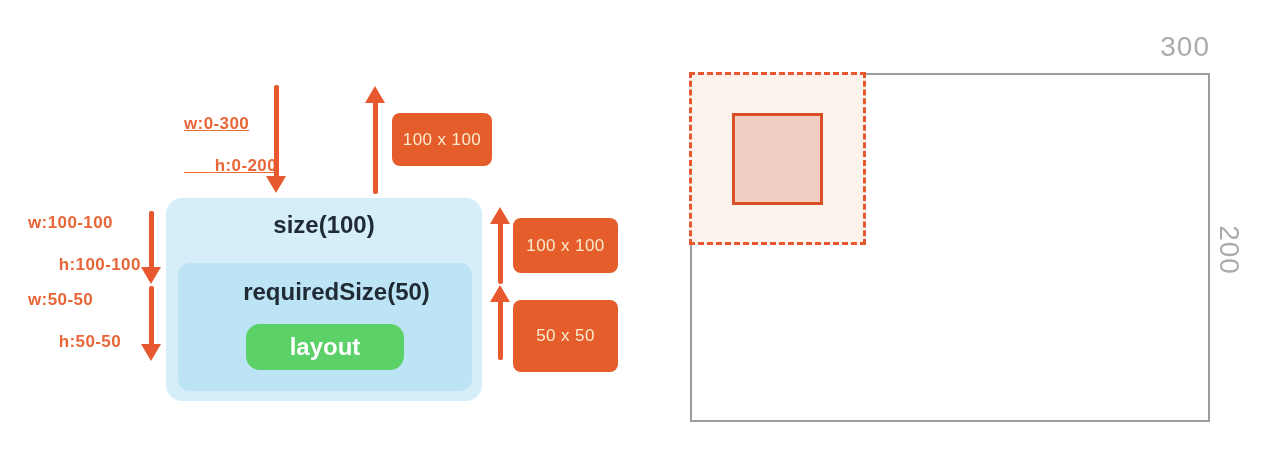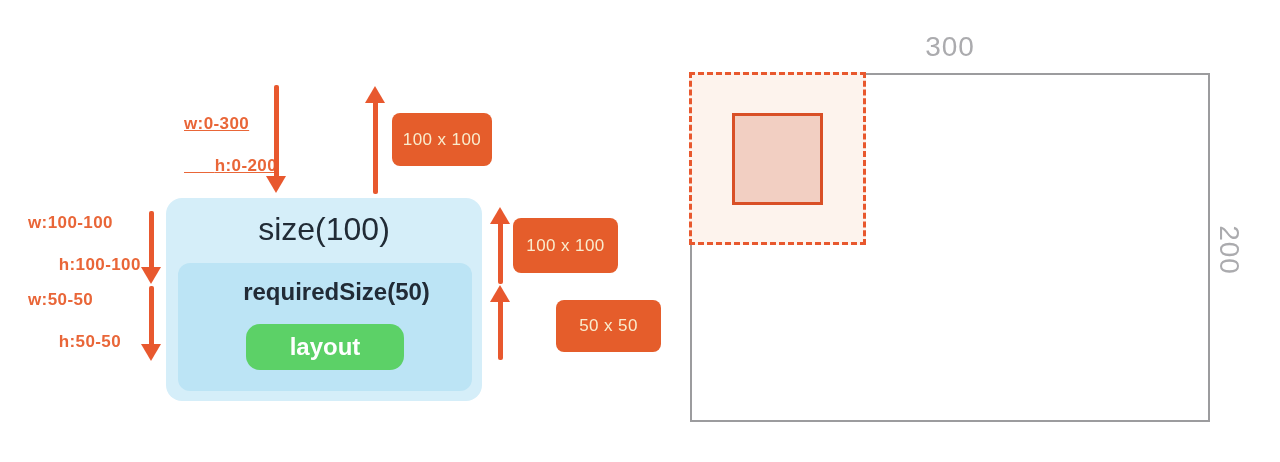--- a/index.html
+++ b/index.html
@@ -46,21 +46,21 @@
     border-radius:8px;display:flex;align-items:center;justify-content:center;
     font-size:17px;font-weight:normal;letter-spacing:.4px;
   }
 
   
   #outer-box{
     position:absolute;left:166px;top:198px;width:316px;height:203px;
     background:var(--outer-box-bg);border-radius:16px;
   }
   #size-label{
-    margin-top:13px;text-align:center;font-size:32px;font-weight:normal;color:var(--dark-text);
+    margin-top:13px;text-align:center;font-size:24px;font-weight:bold;color:var(--dark-text);
   }
   #inner-box{
     position:absolute;left:12px;top:65px;width:294px;height:128px;
     background:var(--inner-box-bg);border-radius:12px;
   }
   #required-size-label{
     margin-top:15px;text-align:center;font-size:24px;font-weight:bold;color:var(--dark-text);padding-left:23px;
   }
   #layout-box{
     position:absolute;left:50%;transform:translateX(-50%);top:61px;width:158px;height:46px;
@@ -68,21 +68,21 @@
     display:flex;align-items:center;justify-content:center;
     color:var(--white);font-size:24px;font-weight:bold;
   }
 
   
   #parent-rect{
     position:absolute;left:690px;top:73px;width:520px;height:349px;
     box-sizing:border-box;border:2px solid var(--gray-border);background:var(--white);
   }
   #parent-width-label{
-    position:absolute;left:690px;top:31px;width:520px;text-align:center;
+    position:absolute;left:690px;top:31px;width:520px;text-align:right;
     color:var(--gray-label);font-size:28px;letter-spacing:1px;
   }
   #parent-height-label{
     position:absolute;left:1202px;top:236px;width:54px;height:28px;
     display:flex;align-items:center;justify-content:center;
     color:var(--gray-label);font-size:28px;letter-spacing:1px;
     transform:rotate(90deg);
   }
   #constraint-area-rect{
     position:absolute;left:689px;top:72px;width:177px;height:173px;
@@ -138,21 +138,21 @@
     <div class="arrow arrow-up" style="left:490px;top:207px;height:77px;">
       <div class="arrow-shaft"></div>
       <div class="arrow-head"></div>
     </div>
     <div class="badge" style="left:513px;top:218px;width:105px;height:55px;">100 x 100</div>
 
     <div class="arrow arrow-up" style="left:490px;top:285px;height:75px;">
       <div class="arrow-shaft"></div>
       <div class="arrow-head"></div>
     </div>
-    <div class="badge" style="left:513px;top:300px;width:105px;height:52px;margin-left:43px;">50 x 50</div>
+    <div class="badge" style="left:513px;top:300px;width:105px;height:72px;">50 x 50</div>
   </div>
 
   <div>
     <div id="parent-width-label">300</div>
     <div id="parent-rect"></div>
     <div id="parent-height-label">200</div>
     <div id="constraint-area-rect"></div>
     <div id="measured-content-rect"></div>
   </div>
 

